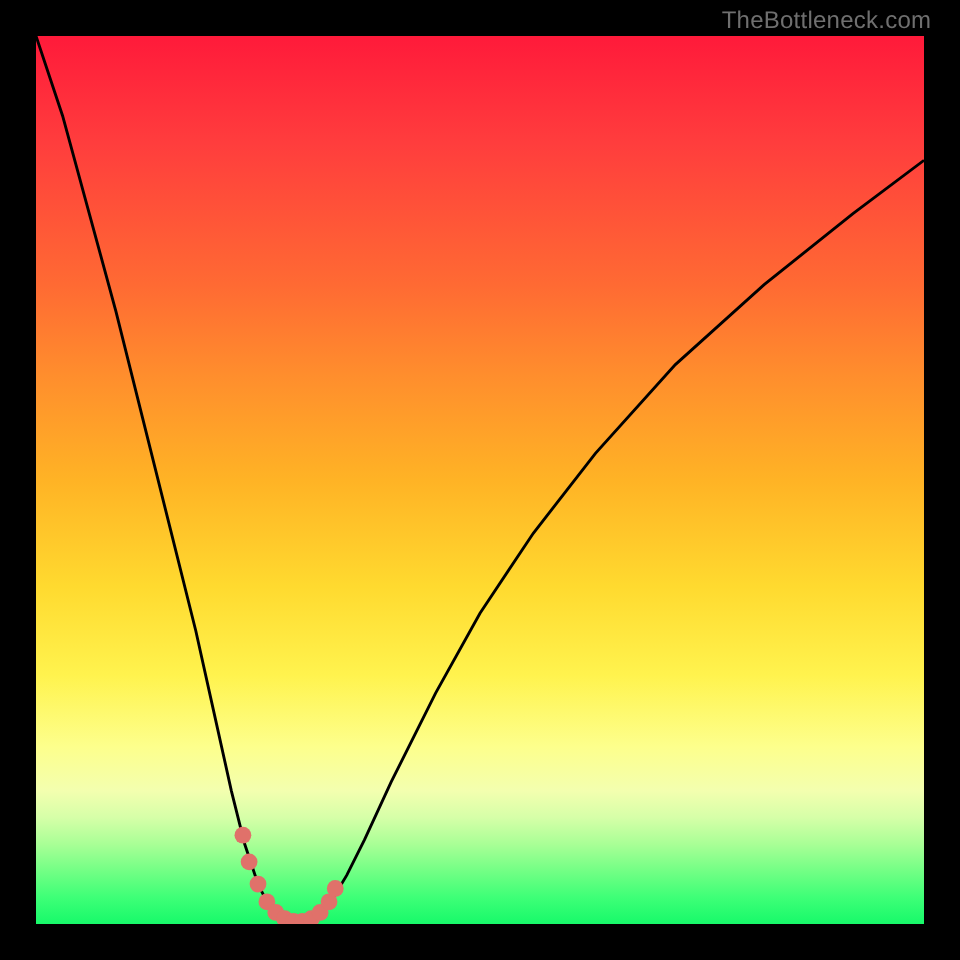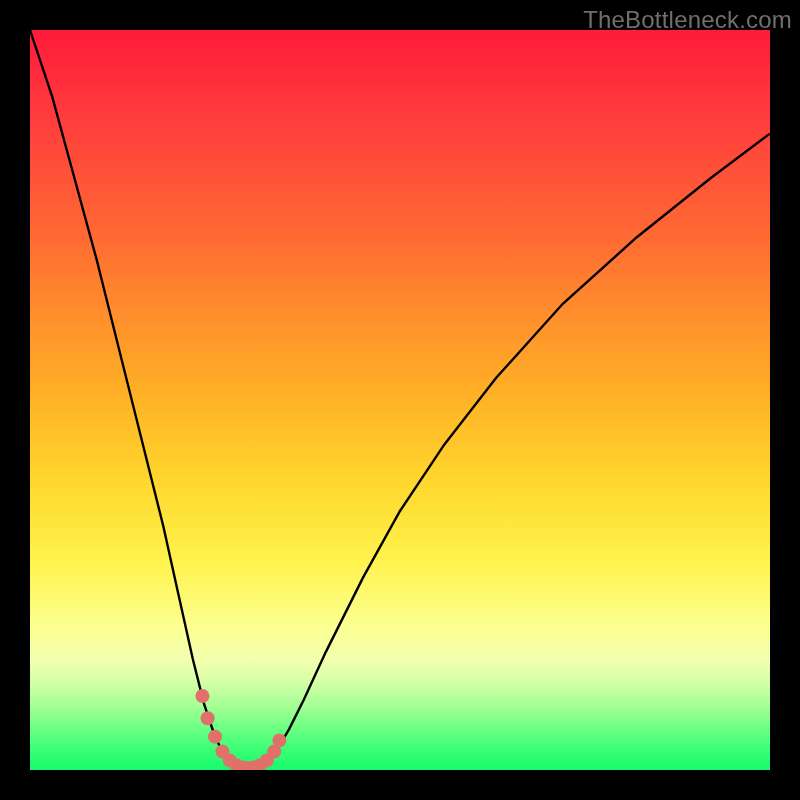--- a/index.html
+++ b/index.html
@@ -41,23 +41,23 @@
       #d6ffa8 88%,
       #a9ff96 91%,
       #73ff85 94%,
       #3eff77 97%,
       #17f96a 100%
     );
   }
   .watermark {
     position: absolute;
     top: 6px;
-    right: 8px;
+    right: 24px;
     color: #6f6f6f;
-    font-size: 24px;
+    font-size: 20px;
     letter-spacing: 0.2px;
     user-select: none;
   }
   svg.curve {
     position: absolute;
     inset: 0;
   }
 </style>
 </head>
 <body>

